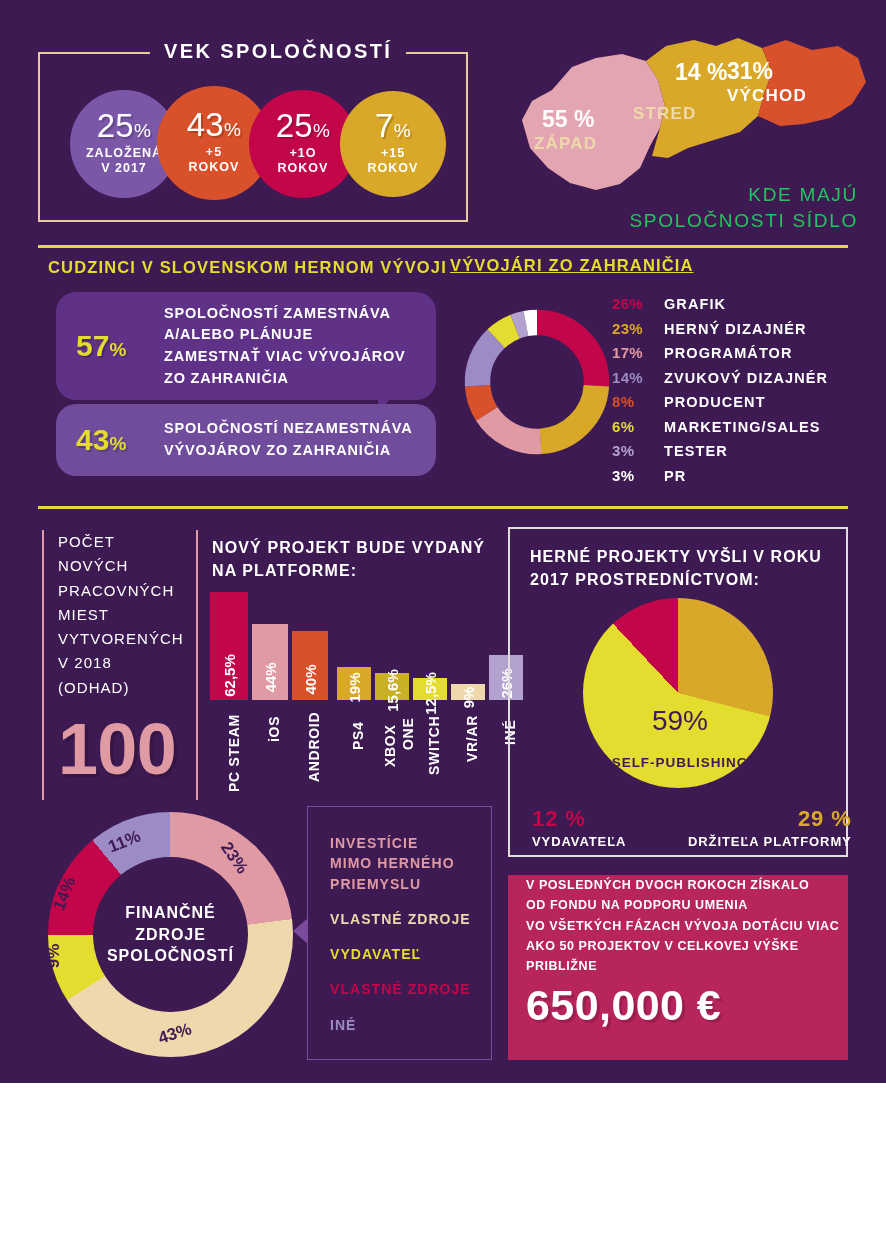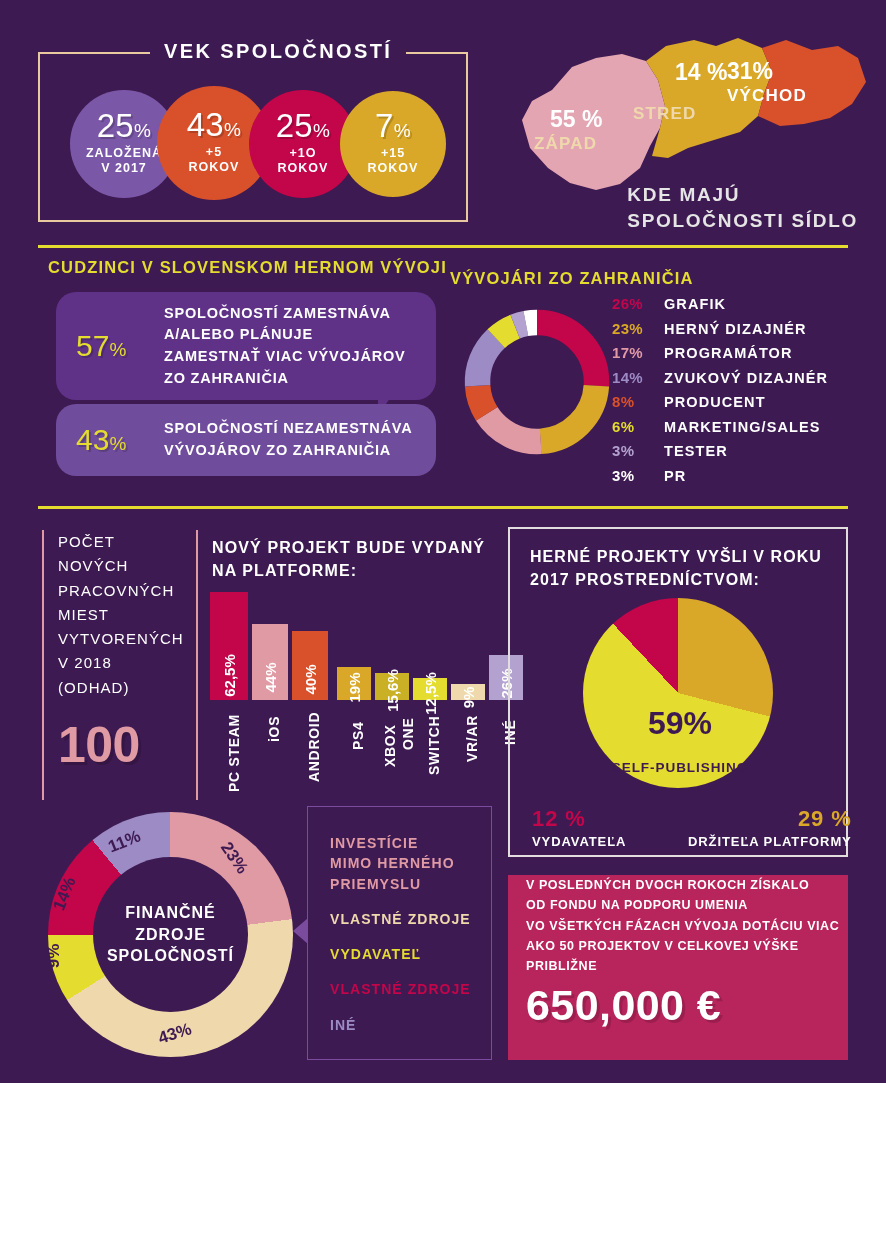--- a/index.html
+++ b/index.html
@@ -23,66 +23,66 @@
     align-items:center;justify-content:center;color:#fff;}
   .age-pct{font-size:33px;font-weight:normal;line-height:.9;letter-spacing:.01em;
     text-shadow:2px 2px 0 rgba(0,0,0,.18);}
   .age-pct small{font-size:19px;}
   .age-lab{font-size:12.5px;font-weight:bold;line-height:1.25;text-align:center;letter-spacing:.08em;margin-top:5px;}
 
   
   #map-wrap{left:500px;top:28px;width:376px;height:175px;}
   .map-pct{position:absolute;color:#fff;font-size:23px;font-weight:bold;}
   .map-reg{position:absolute;font-size:17px;font-weight:bold;letter-spacing:.07em;}
-  #kde-maju{right:28px;top:182px;color:#e5e5e5;font-size:19px;
-    font-weight:bold;letter-spacing:.09em;line-height:1.35;}
+  #kde-maju{right:28px;top:182px;text-align:right;color:#22c55e;font-size:19px;
+    font-weight:normal;letter-spacing:.09em;line-height:1.35;}
 
   
   .rule{position:absolute;height:3px;background:#E4DC2E;left:38px;width:810px;}
 
   
   .sec-title{position:absolute;color:#E4DC2E;font-size:16.5px;font-weight:bold;letter-spacing:.07em;}
   .bubble{position:absolute;border-radius:20px;display:flex;align-items:center;}
-  .bubble .pct{font-size:30px;font-weight:normal;color:#E4DC2E;
+  .bubble .pct{font-size:30px;font-weight:bold;color:#E4DC2E;
     text-shadow:2px 2px 0 rgba(0,0,0,.18);margin:0 14px 0 20px;min-width:74px;}
   .bubble .pct small{font-size:19px;}
   .bubble .txt{color:#fff;font-size:14.5px;font-weight:bold;line-height:1.5;letter-spacing:.055em;}
   .tail{position:absolute;width:0;height:0;}
 
   
   #dev-legend{position:absolute;left:612px;top:295px;}
   .lg-row{display:flex;align-items:baseline;margin-bottom:7.5px;}
   .lg-pct{width:52px;font-size:15px;font-weight:bold;letter-spacing:.02em;}
   .lg-lab{color:#fff;font-size:14.5px;font-weight:bold;letter-spacing:.075em;}
 
   
   #jobs-col{position:absolute;left:58px;top:530px;width:130px;}
   #jobs-text{color:#fff;font-size:15px;font-weight:normal;line-height:1.62;letter-spacing:.07em;}
-  #jobs-num{color:#E09AA4;font-size:50px;font-weight:bold;margin-top:16px;letter-spacing:-.01em;
+  #jobs-num{color:#E09AA4;font-size:72px;font-weight:bold;margin-top:8px;letter-spacing:-.01em;
     text-shadow:3px 3px 0 rgba(0,0,0,.16);}
   .vbar{position:absolute;width:2px;background:#E09AA4;}
 
   
   #plat-title{position:absolute;left:212px;top:536px;color:#fff;font-size:16px;
     font-weight:bold;line-height:1.45;letter-spacing:.07em;}
   #bars{position:absolute;left:210px;top:590px;width:280px;height:110px;}
   .bar{position:absolute;bottom:0;}
   .bar .bv{position:absolute;left:50%;transform:translateX(-50%) rotate(-90deg);
     transform-origin:center;white-space:nowrap;color:#fff;font-size:15px;font-weight:bold;}
   .blabel{position:absolute;top:704px;white-space:nowrap;color:#fff;font-size:14px;
     font-weight:bold;letter-spacing:.05em;transform:rotate(-90deg);transform-origin:left top;}
 
   
   #pub-box{position:absolute;left:508px;top:527px;width:340px;height:330px;
     border:2px solid #E3DEDE;box-sizing:border-box;}
   #pub-title{position:absolute;left:530px;top:545px;color:#fff;font-size:16px;
     font-weight:bold;line-height:1.45;letter-spacing:.065em;}
   #pie{position:absolute;left:583px;top:598px;width:190px;height:190px;border-radius:50%;}
   #pie-lab{position:absolute;left:600px;top:705px;color:#3E1A52;text-align:center;width:160px;}
-  #pie-lab .p{font-size:32px;font-weight:bold;}
+  #pie-lab .p{font-size:28px;font-weight:normal;}
   #pie-lab .s{font-size:13.5px;font-weight:bold;letter-spacing:.07em;margin-top:18px;}
   .pie-foot{position:absolute;font-size:13px;font-weight:bold;letter-spacing:.07em;color:#fff;}
   .pie-foot b{display:block;font-size:22px;margin-bottom:2px;}
 
   
   #fin-donut{position:absolute;left:48px;top:812px;width:245px;height:245px;border-radius:50%;}
   #fin-hole{position:absolute;left:48px;top:812px;width:245px;height:245px;
     display:flex;align-items:center;justify-content:center;}
   #fin-hole div{width:155px;height:155px;border-radius:50%;background:#3E1A52;
     display:flex;align-items:center;justify-content:center;text-align:center;
@@ -147,21 +147,21 @@
 
   <div class="abs" id="map-wrap">
     <svg width="376" height="175" viewBox="0 0 376 175">
       <path fill="#E4A5B2" d="M22,92 L32,73 L52,62 L72,39 L96,30 L122,26 L146,33 L158,52 L165,78 L160,100
            L150,118 L140,140 L120,156 L96,162 L70,155 L48,140 L30,120 Z"></path>
       <path fill="#D9A828" d="M158,52 L146,33 L166,18 L194,12 L216,18 L238,10 L262,20 L272,44 L264,66
            L258,88 L240,104 L214,112 L188,120 L168,130 L152,128 L160,100 L165,78 Z"></path>
       <path fill="#D8512B" d="M272,44 L262,20 L286,12 L312,22 L338,18 L358,30 L366,54 L352,76 L330,90
            L304,96 L280,98 L258,88 L264,66 Z"></path>
     </svg>
-    <div class="map-pct" style="left:50px;top:78px;">55 %</div>
+    <div class="map-pct" style="left:42px;top:78px;">55 %</div>
     <div class="map-reg" style="left:34px;top:106px;color:#EFD9AC;">ZÁPAD</div>
     <div class="map-pct" style="left:133px;top:31px;margin-left:42px;">14 %</div>
     <div class="map-reg" style="left:133px;top:76px;color:#EFD9AC;">STRED</div>
     <div class="map-pct" style="left:227px;top:30px;">31%</div>
     <div class="map-reg" style="left:227px;top:58px;color:#FFFFFF;">VÝCHOD</div>
   </div>
   <div class="abs" id="kde-maju">KDE MAJÚ<br>SPOLOČNOSTI SÍDLO</div>
 
   <div class="rule" style="top:245px;"></div>
 
@@ -179,21 +179,21 @@
 
   <div class="bubble" style="left:56px;top:404px;width:380px;height:72px;background:#6F4C9C;">
     <div class="pct">
       <span>43</span><small>%</small>
     </div>
     <div class="txt">
       SPOLOČNOSTÍ NEZAMESTNÁVA<br>VÝVOJÁROV ZO ZAHRANIČIA
     </div>
   </div>
 
-  <div class="sec-title" style="left:450px;top:269px;">VÝVOJÁRI ZO ZAHRANIČIA</div>
+  <div class="sec-title" style="left:450px;top:256px;text-decoration:underline;">VÝVOJÁRI ZO ZAHRANIČIA</div>
 
   <div class="abs" style="left:452px;top:292px;">
     <svg width="170" height="180" viewBox="0 0 100 100">
       <g transform="translate(50,50)">
 
         <circle r="35" fill="none" stroke="#C3054A" stroke-width="15" stroke-dasharray="57.18 162.77" transform="rotate(-90)"></circle>
         <circle r="35" fill="none" stroke="#D9A828" stroke-width="15" stroke-dasharray="50.58 169.37" transform="rotate(-90) rotate(93.6)"></circle>
         <circle r="35" fill="none" stroke="#E09AA4" stroke-width="15" stroke-dasharray="37.39 182.56" transform="rotate(-90) rotate(176.4)"></circle>
         <circle r="35" fill="none" stroke="#D8512B" stroke-width="15" stroke-dasharray="17.59 202.36" transform="rotate(-90) rotate(237.6)"></circle>
         <circle r="35" fill="none" stroke="#9C8BC4" stroke-width="15" stroke-dasharray="30.79 189.16" transform="rotate(-90) rotate(266.4)"></circle>

